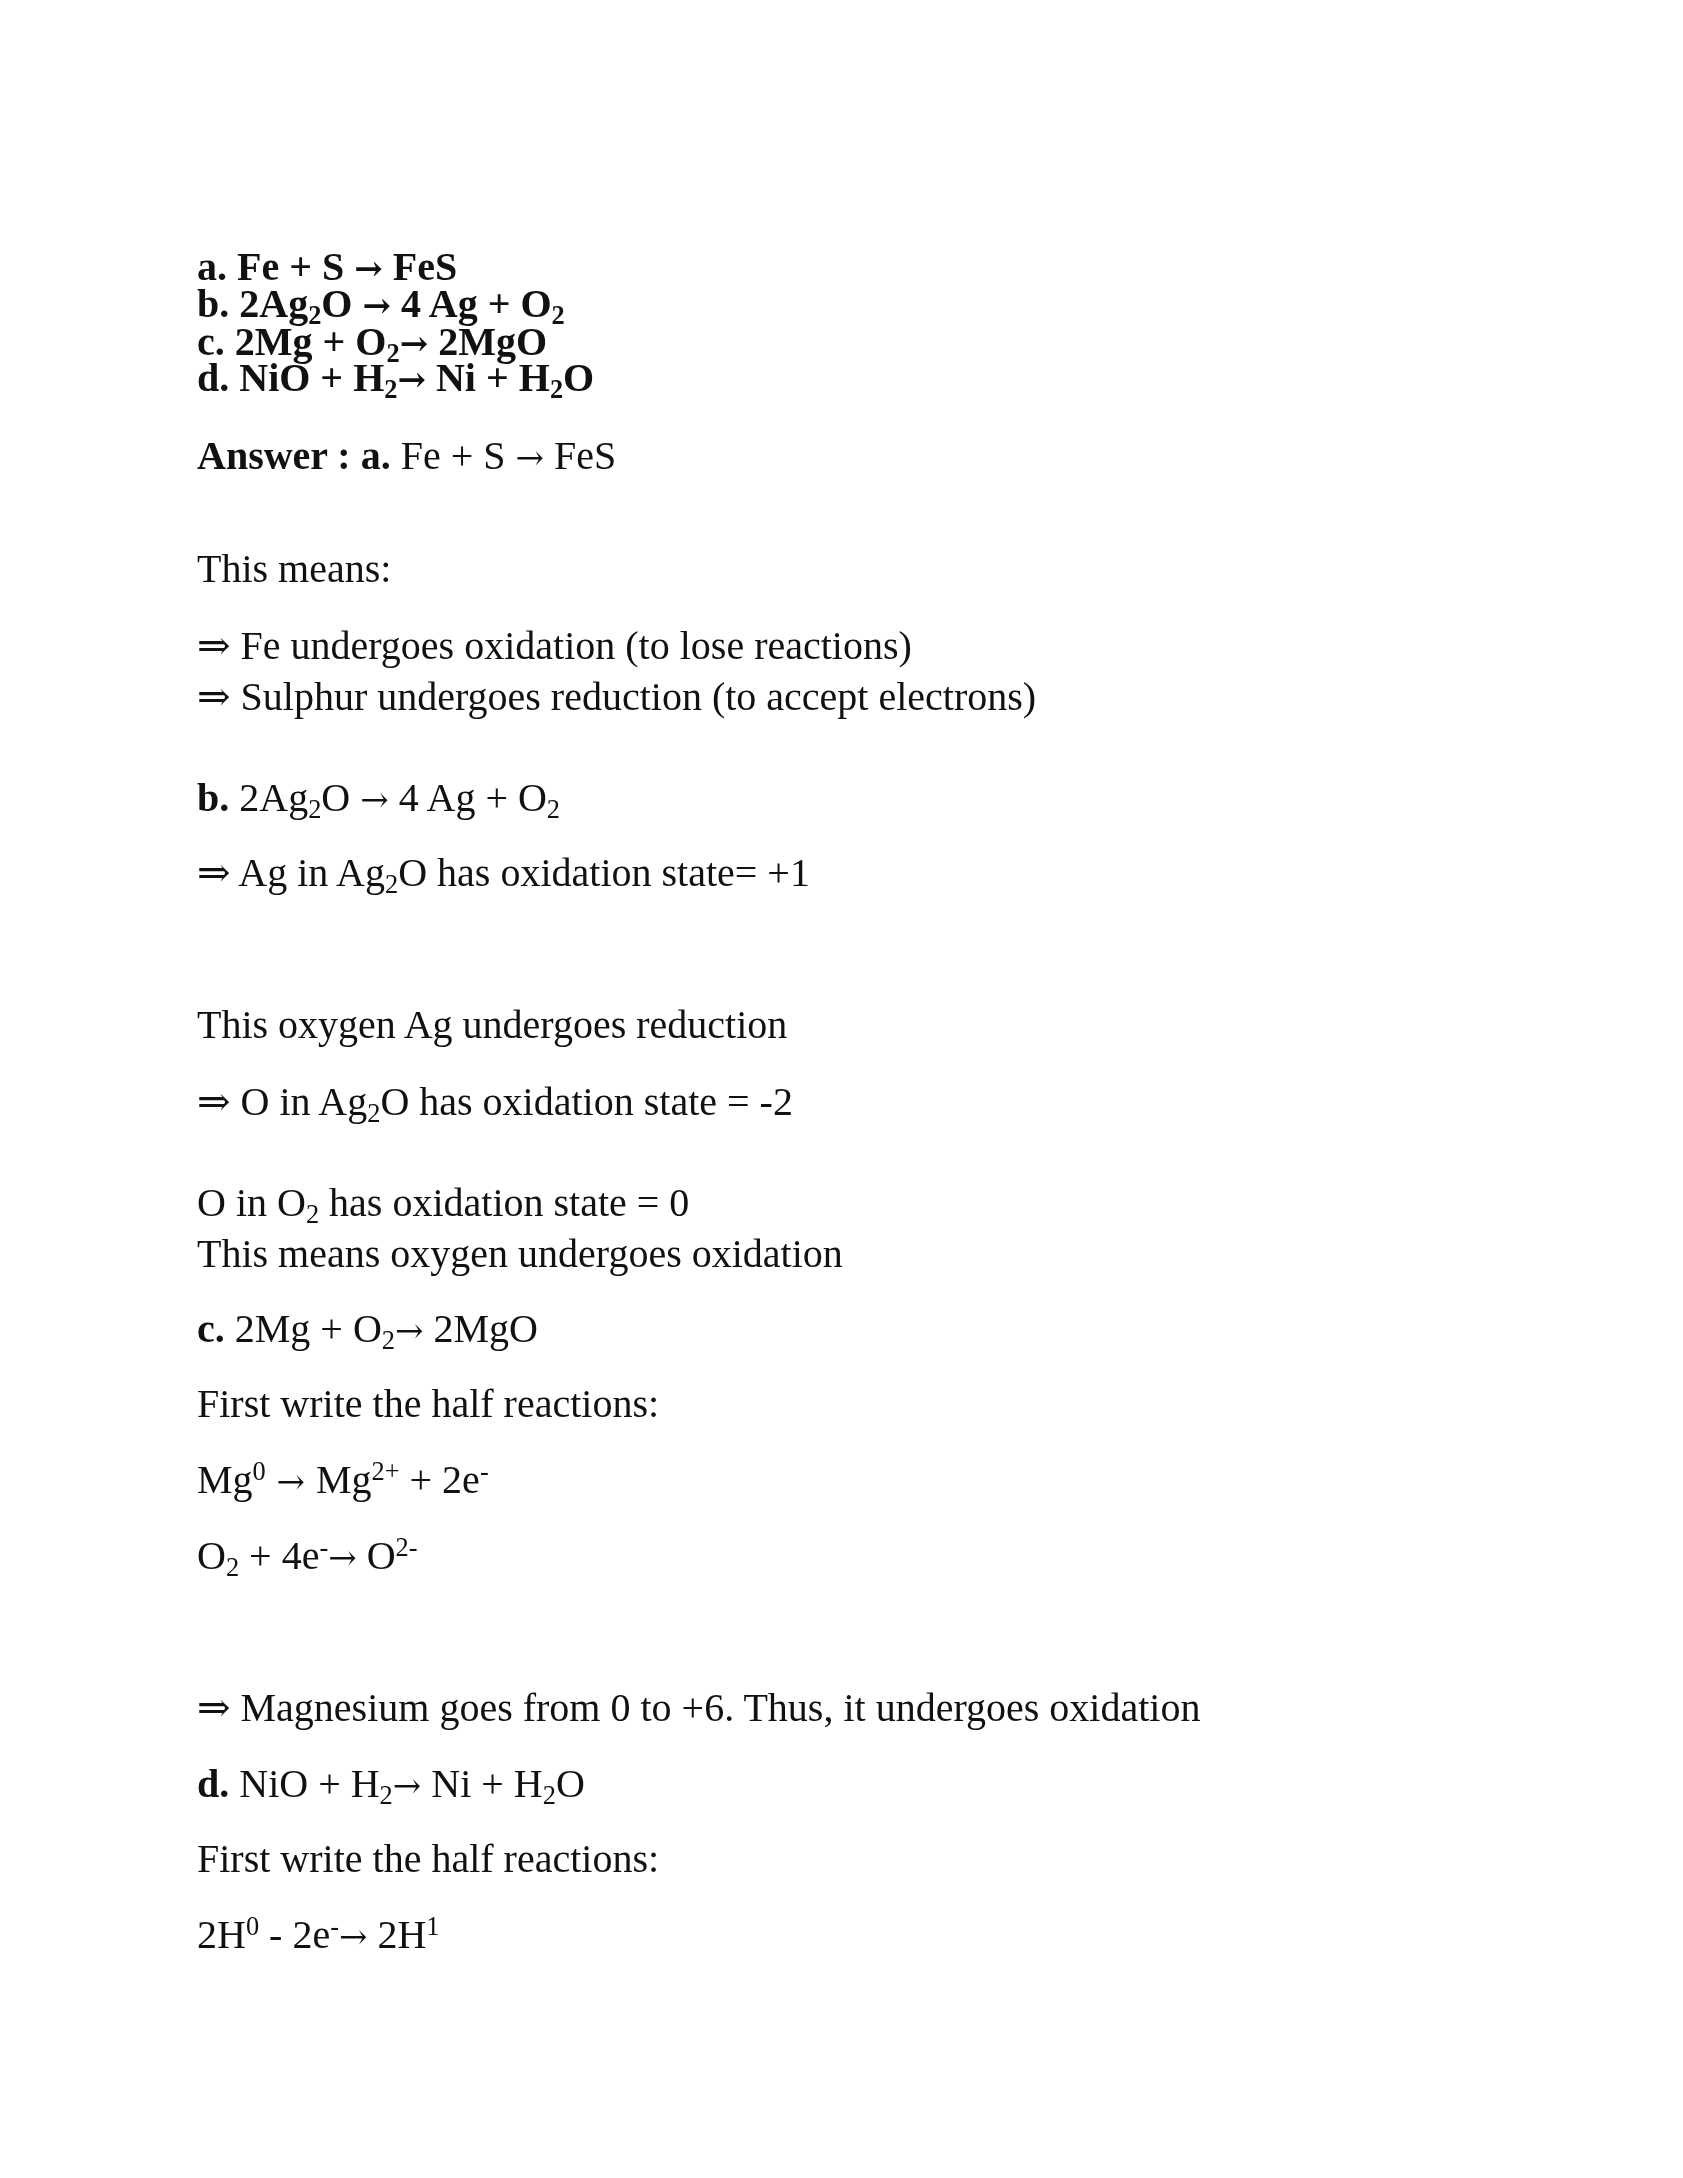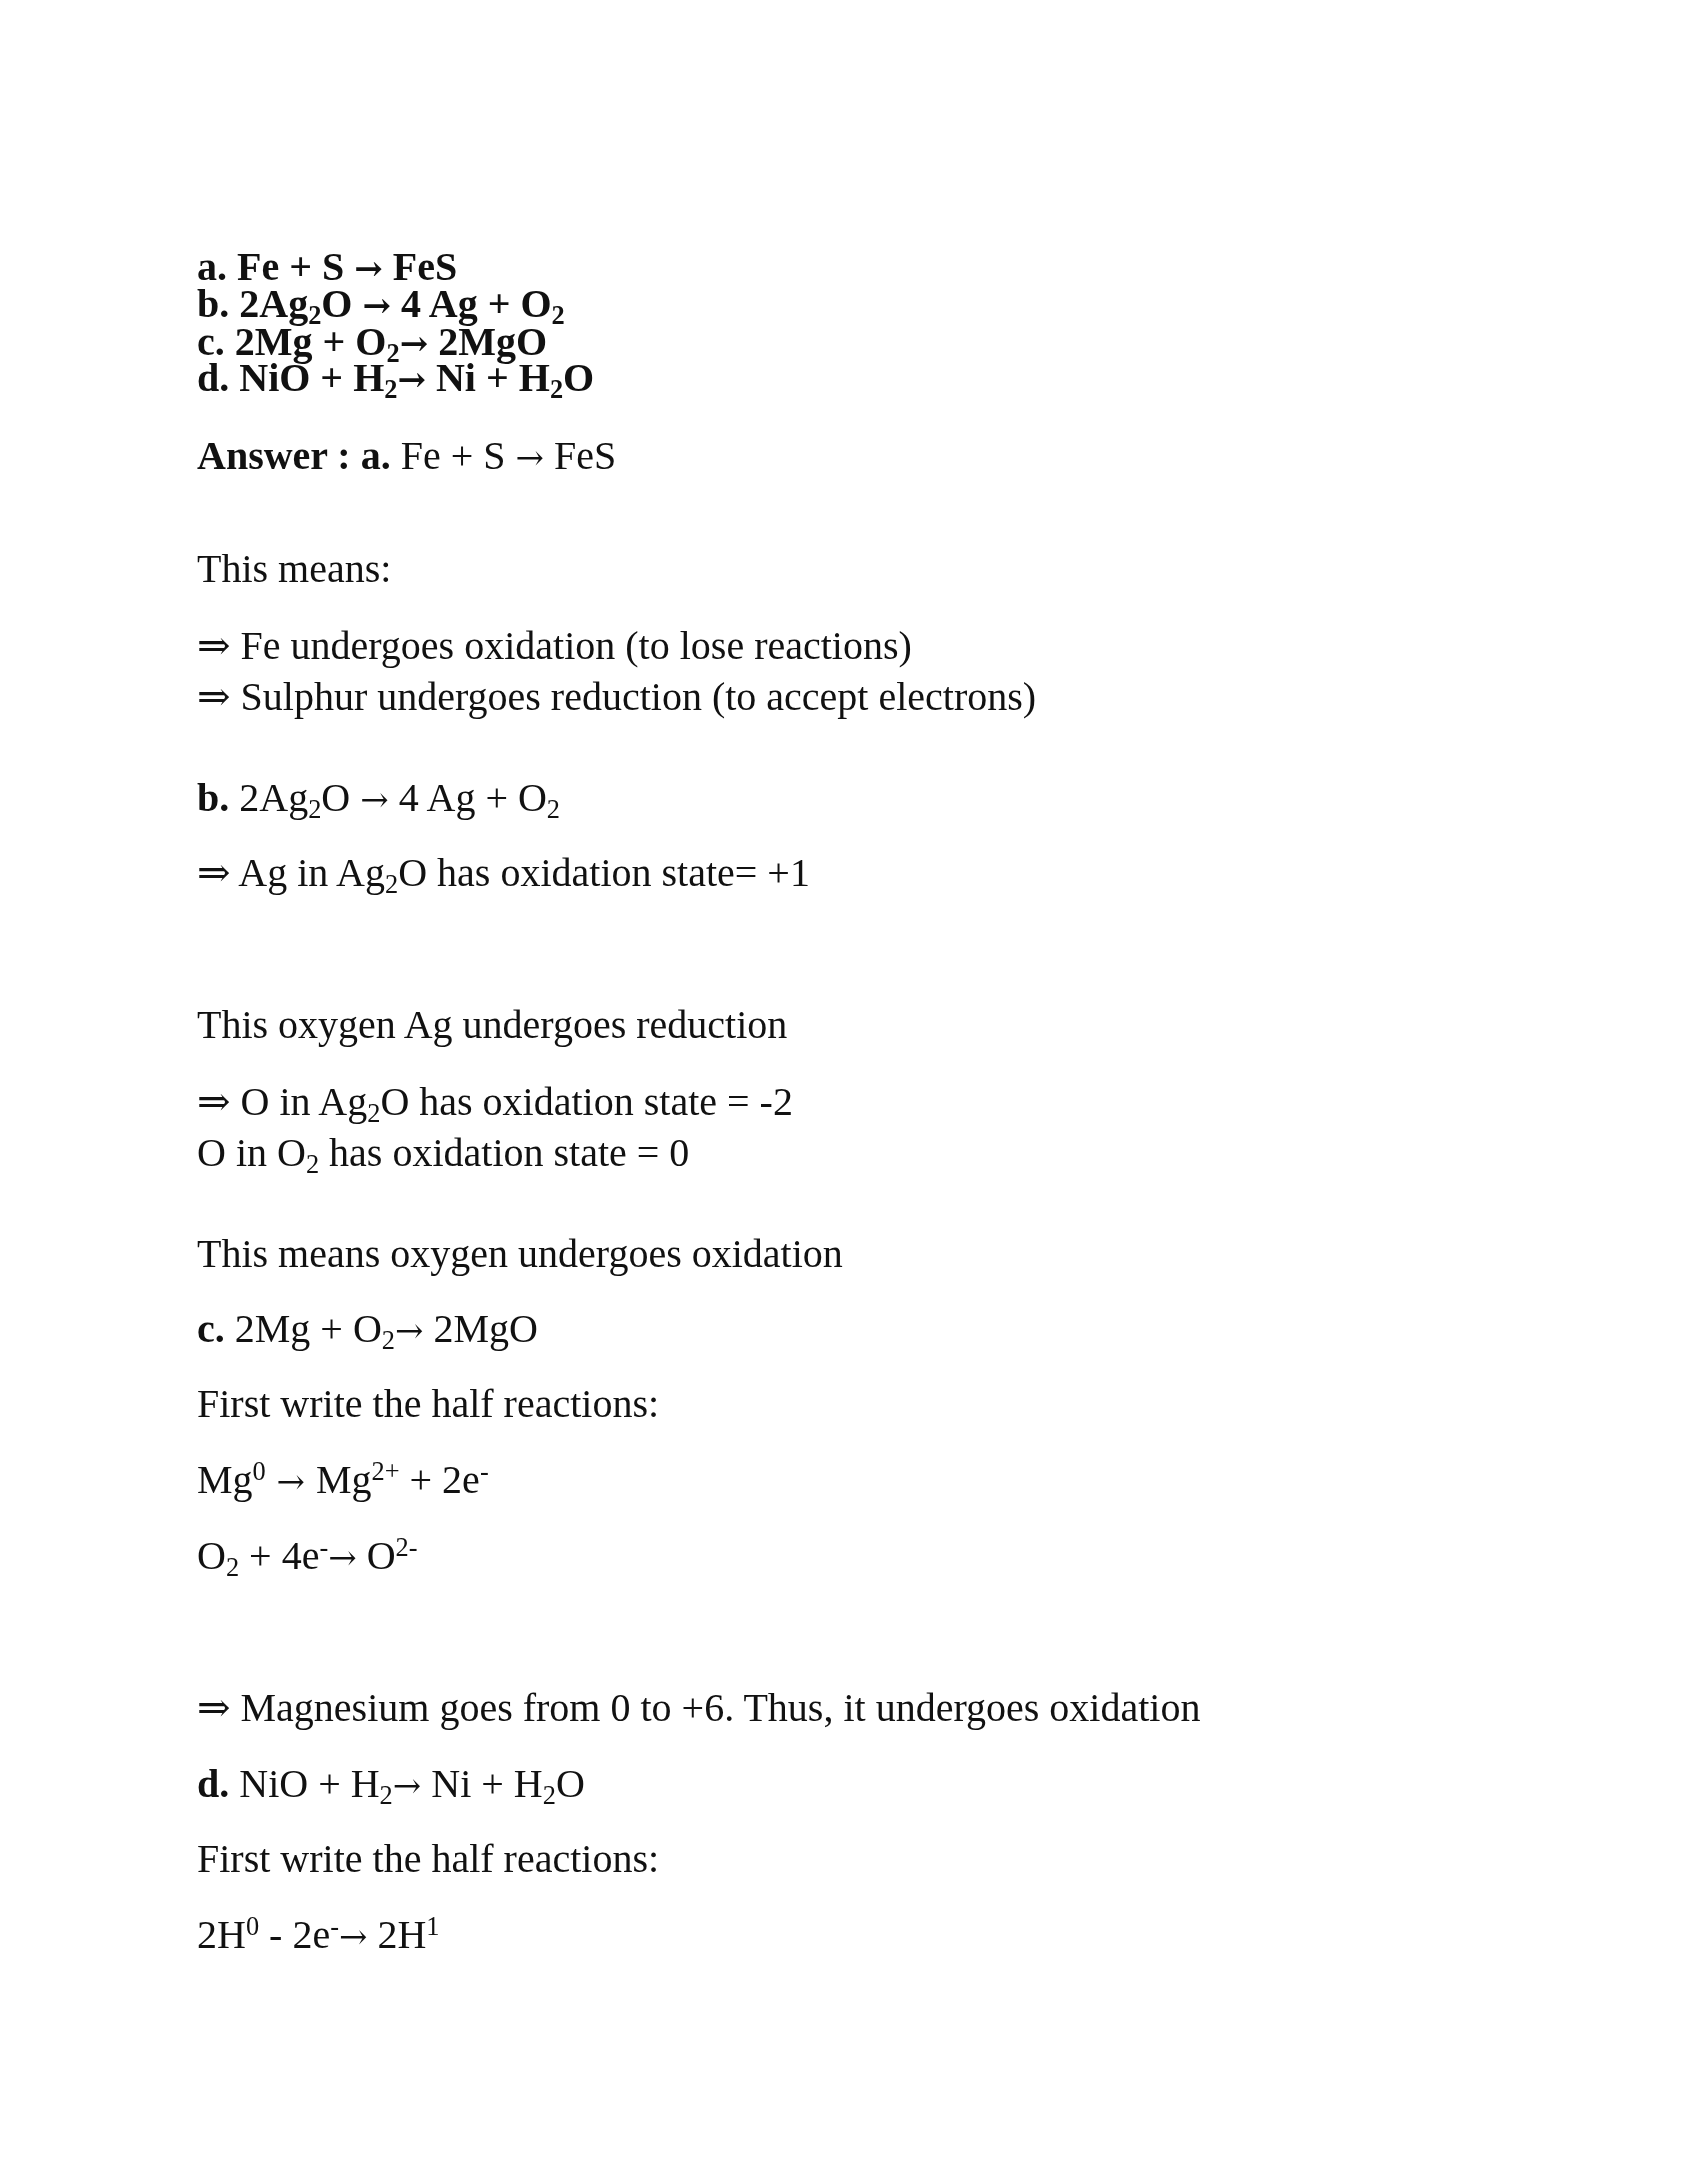--- a/index.html
+++ b/index.html
@@ -49,21 +49,21 @@
   <div class="line" style="top:779px">
     <span class="b">b.</span><span> 2Ag</span><sub>2</sub><span>O </span><span class="arrow">→</span><span> 4 Ag + O</span><sub>2</sub>
   </div>
   <div class="line" style="top:854px">
     <span>⇒</span><span> Ag in Ag</span><sub>2</sub><span>O has oxidation state= +1</span>
   </div>
   <div class="line" style="top:1006px">This oxygen Ag undergoes reduction</div>
   <div class="line" style="top:1083px">
     <span>⇒</span><span> O in Ag</span><sub>2</sub><span>O has oxidation state = -2</span>
   </div>
-  <div class="line" style="top:1134px">
+  <div class="line" style="top:1184px">
     <span>O in O</span><sub>2</sub><span> has oxidation state = 0</span>
   </div>
   <div class="line" style="top:1235px">This means oxygen undergoes oxidation</div>
 
   <div class="line" style="top:1310px">
     <span class="b">c.</span><span> 2Mg + O</span><sub>2</sub><span class="arrow">→</span><span> 2MgO</span>
   </div>
   <div class="line u" style="top:1385px">First write the half reactions:</div>
   <div class="line" style="top:1461px">
     <span>Mg</span><sup>0</sup><span class="arrow"> → </span><span>Mg</span><sup>2+</sup><span> + 2e</span><sup>-</sup>

